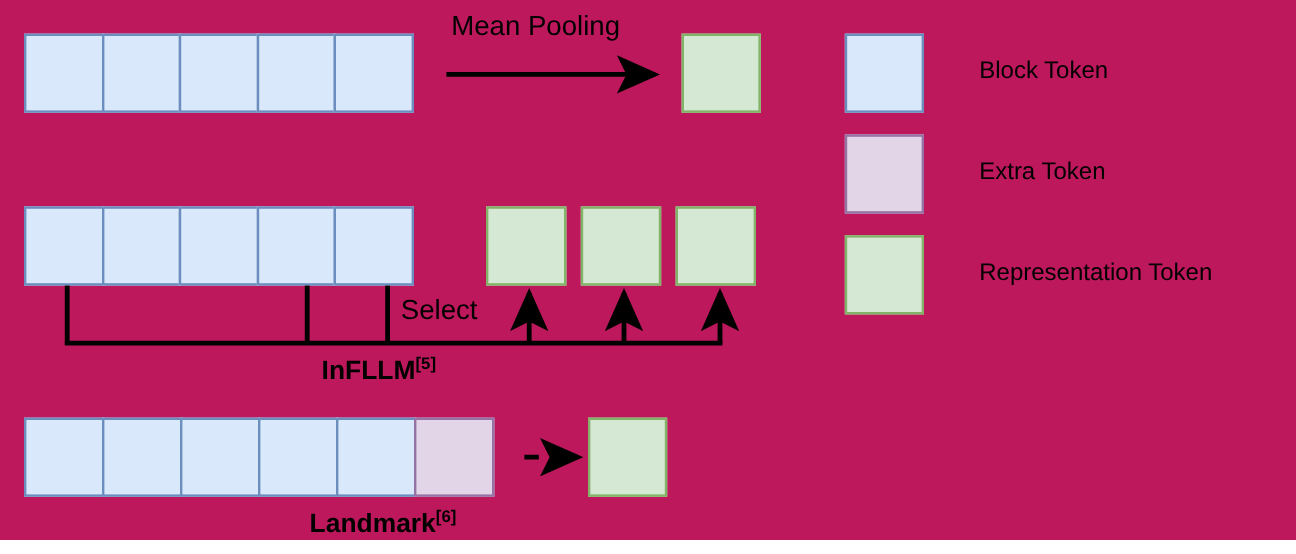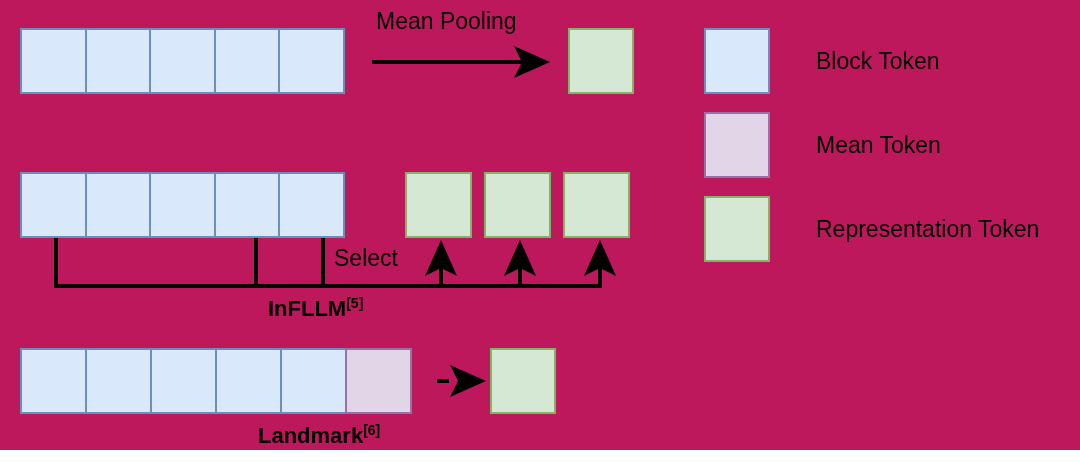--- a/index.html
+++ b/index.html
@@ -69,21 +69,21 @@
     line-height: 0;
   }
   .op-label {
     position: absolute;
     font-size: 23px;
     color: #000;
     white-space: nowrap;
   }
   .legend-label {
     position: absolute;
-    font-size: 23px;
+    font-size: 20px;
     color: #000;
     white-space: nowrap;
   }
   svg.overlay {
     position: absolute;
     left: 0;
     top: 0;
     width: 1080px;
     height: 462px;
     pointer-events: none;
@@ -137,21 +137,21 @@
   <div class="tok tok-rep" style="left:490px; top:348px; width:66px; height:66px;"></div>
 
   <div class="method-label" style="left:258px; top:423px;">
     <span>Landmark</span><sup>[6]</sup>
   </div>
 
   <div class="tok tok-block" style="left:704px; top:28px; width:66px; height:66px;"></div>
   <div class="legend-label" style="left:816px; top:48px;">Block Token</div>
 
   <div class="tok tok-extra" style="left:704px; top:112px; width:66px; height:66px;"></div>
-  <div class="legend-label" style="left:816px; top:132px;">Mean Token</div>
+  <div class="legend-label" style="left:816px; top:132px;">Extra Token</div>
 
   <div class="tok tok-rep" style="left:704px; top:196px; width:66px; height:66px;"></div>
   <div class="legend-label" style="left:816px; top:216px;">Representation Token</div>
 
   <svg class="overlay" viewBox="0 0 1080 462" xmlns="http://www.w3.org/2000/svg">
     <defs>
       <marker id="arrowhead-solid" markerWidth="9" markerHeight="8" refX="8" refY="4" orient="auto" markerUnits="strokeWidth">
         <path d="M0,0 L9,4 L0,8 L2,4 Z" fill="#000000"></path>
       </marker>
       <marker id="arrowhead-up" markerWidth="9" markerHeight="8" refX="8" refY="4" orient="auto" markerUnits="strokeWidth">

